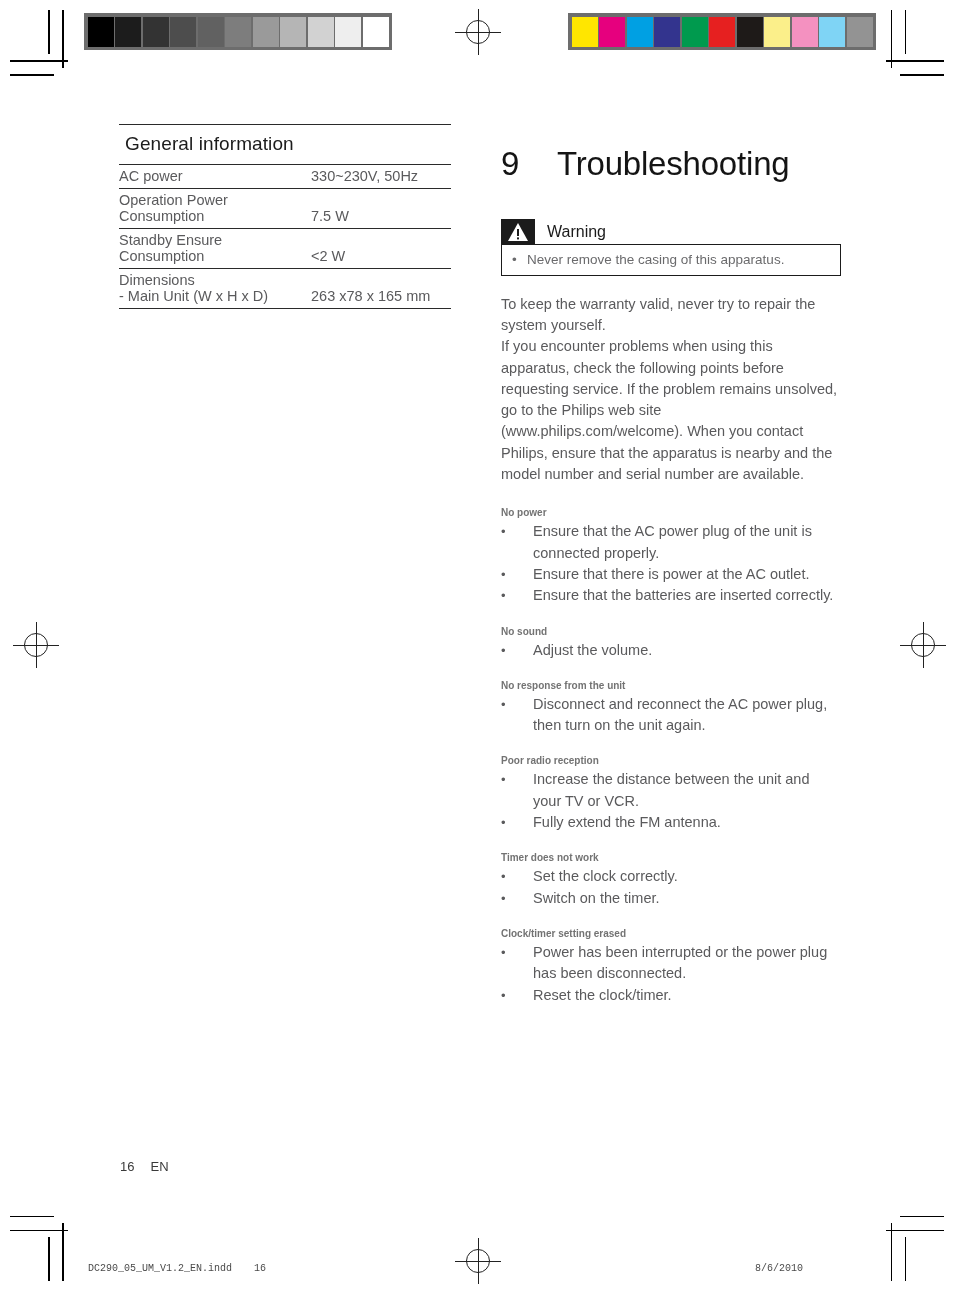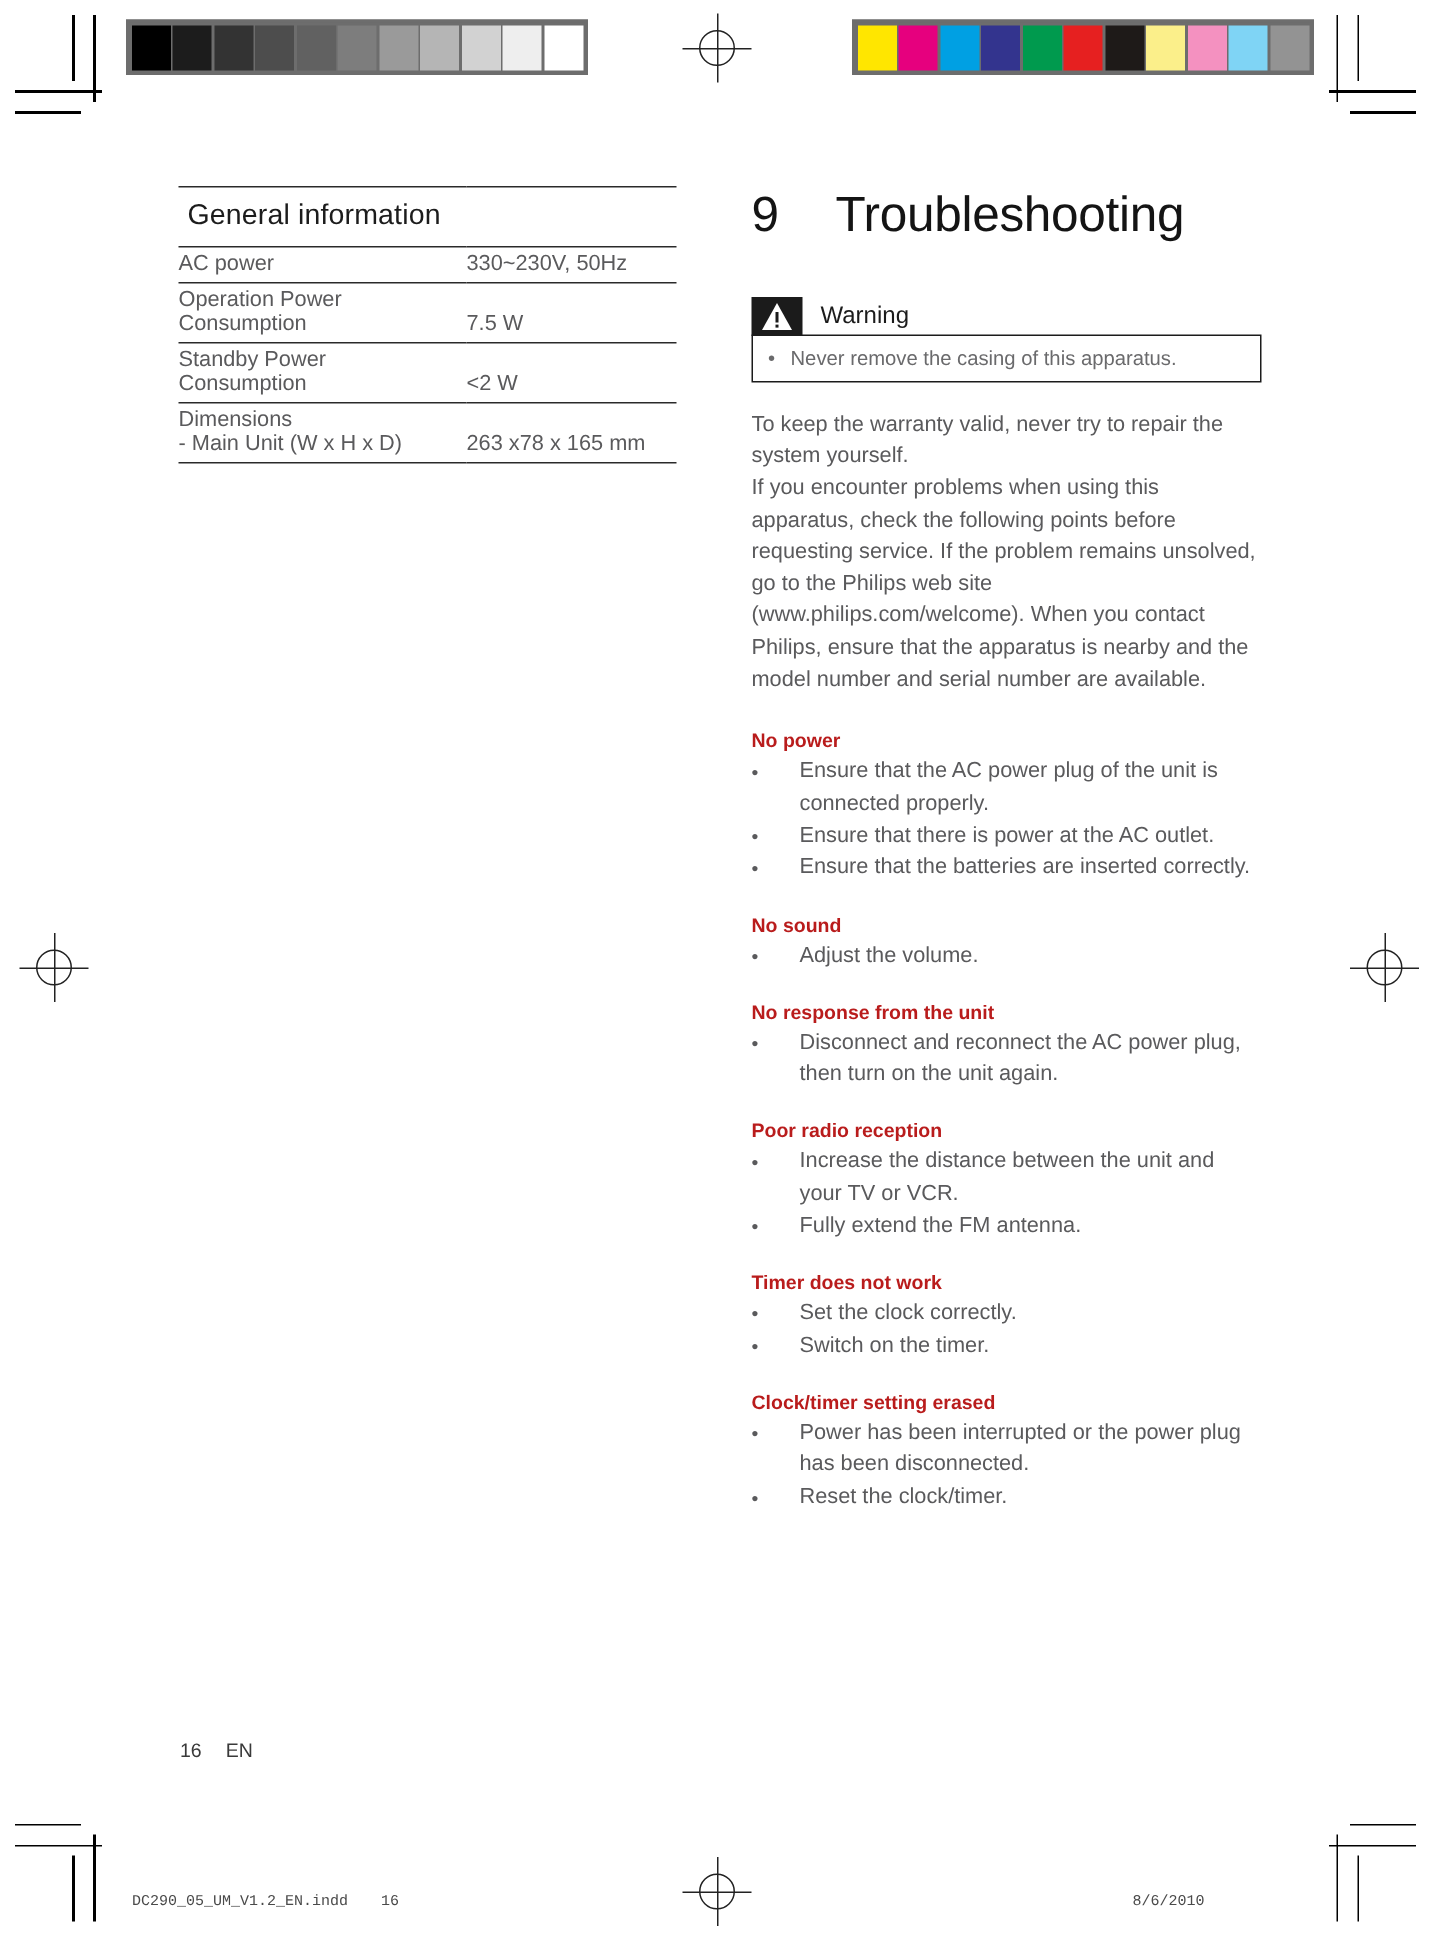--- a/index.html
+++ b/index.html
@@ -88,21 +88,21 @@
   .indent1 { padding-left: 9px; }
 
   
   .chapter {
     display: flex;
     align-items: baseline;
     color: #141414;
     margin-bottom: 36px;
   }
   .chapter .num { font-size: 33px; width: 56px; }
-  .chapter .name { font-size: 33px; letter-spacing: -0.2px; }
+  .chapter .name { font-size: 33px; letter-spacing: -0.2px; margin-top: 21px; }
 
   
   .warn-wrap { margin-bottom: 18px; }
   .warn-head {
     display: flex;
     align-items: stretch;
     height: 26px;
   }
   .warn-badge {
     width: 34px;
@@ -129,23 +129,23 @@
   
   .para {
     font-size: 14.5px;
     line-height: 21.3px;
     color: #5a5a5c;
     margin: 0 0 0 0;
   }
   .para + .para { margin-top: 0; }
 
   .sec-head {
-    font-size: 13px;
+    font-size: 10px;
     font-weight: bold;
-    color: #b91c1c;
+    color: #737373;
     margin: 19px 0 3px 0;
   }
   .sec-head.first { margin-top: 22px; }
 
   ul.tips { list-style: none; margin: 0; padding: 0; }
   ul.tips li {
     display: flex;
     font-size: 14.5px;
     line-height: 21.3px;
     color: #5a5a5c;
@@ -277,21 +277,21 @@
             <span class="line2">Operation Power</span>
             <span class="line2">Consumption</span>
           </td>
           <td class="v">
             <span class="line2">&nbsp;</span>
             <span class="line2">7.5 W</span>
           </td>
         </tr>
         <tr class="row">
           <td class="k">
-            <span class="line2">Standby Power</span>
+            <span class="line2">Standby Ensure</span>
             <span class="line2">Consumption</span>
           </td>
           <td class="v">
             <span class="line2">&nbsp;</span>
             <span class="line2">&lt;2 W</span>
           </td>
         </tr>
         <tr class="row">
           <td class="k">
             <span class="line2">Dimensions</span>

